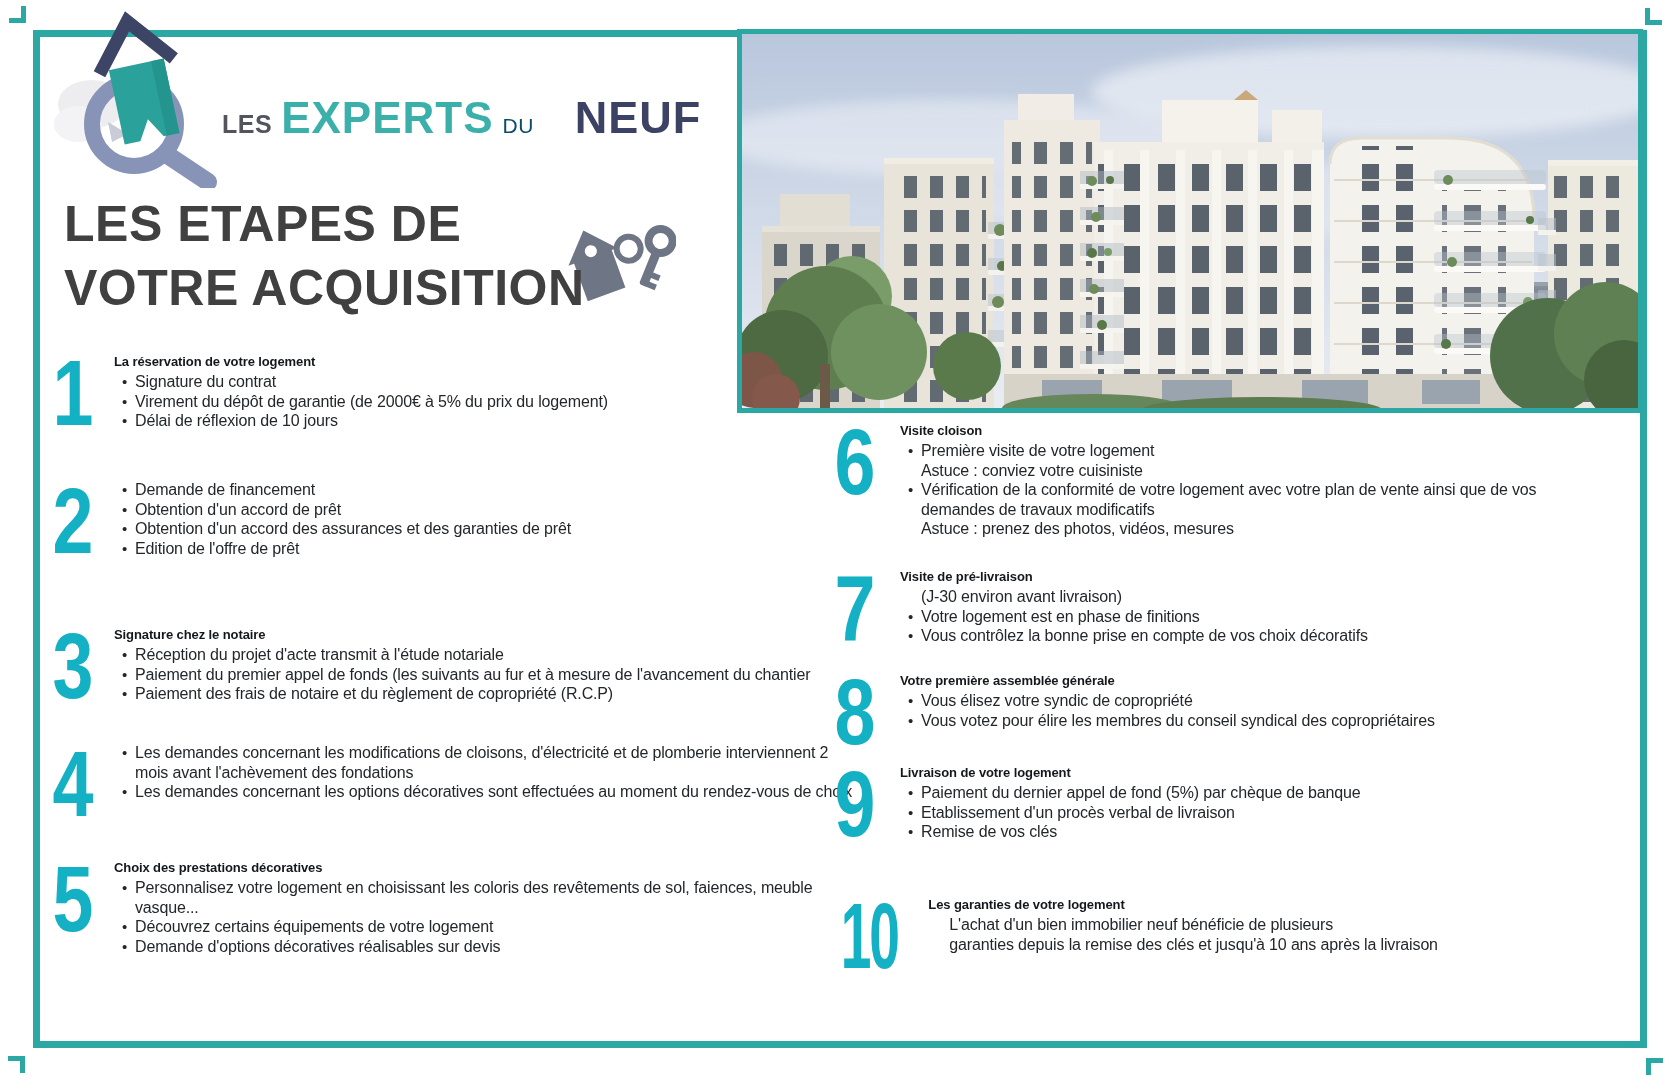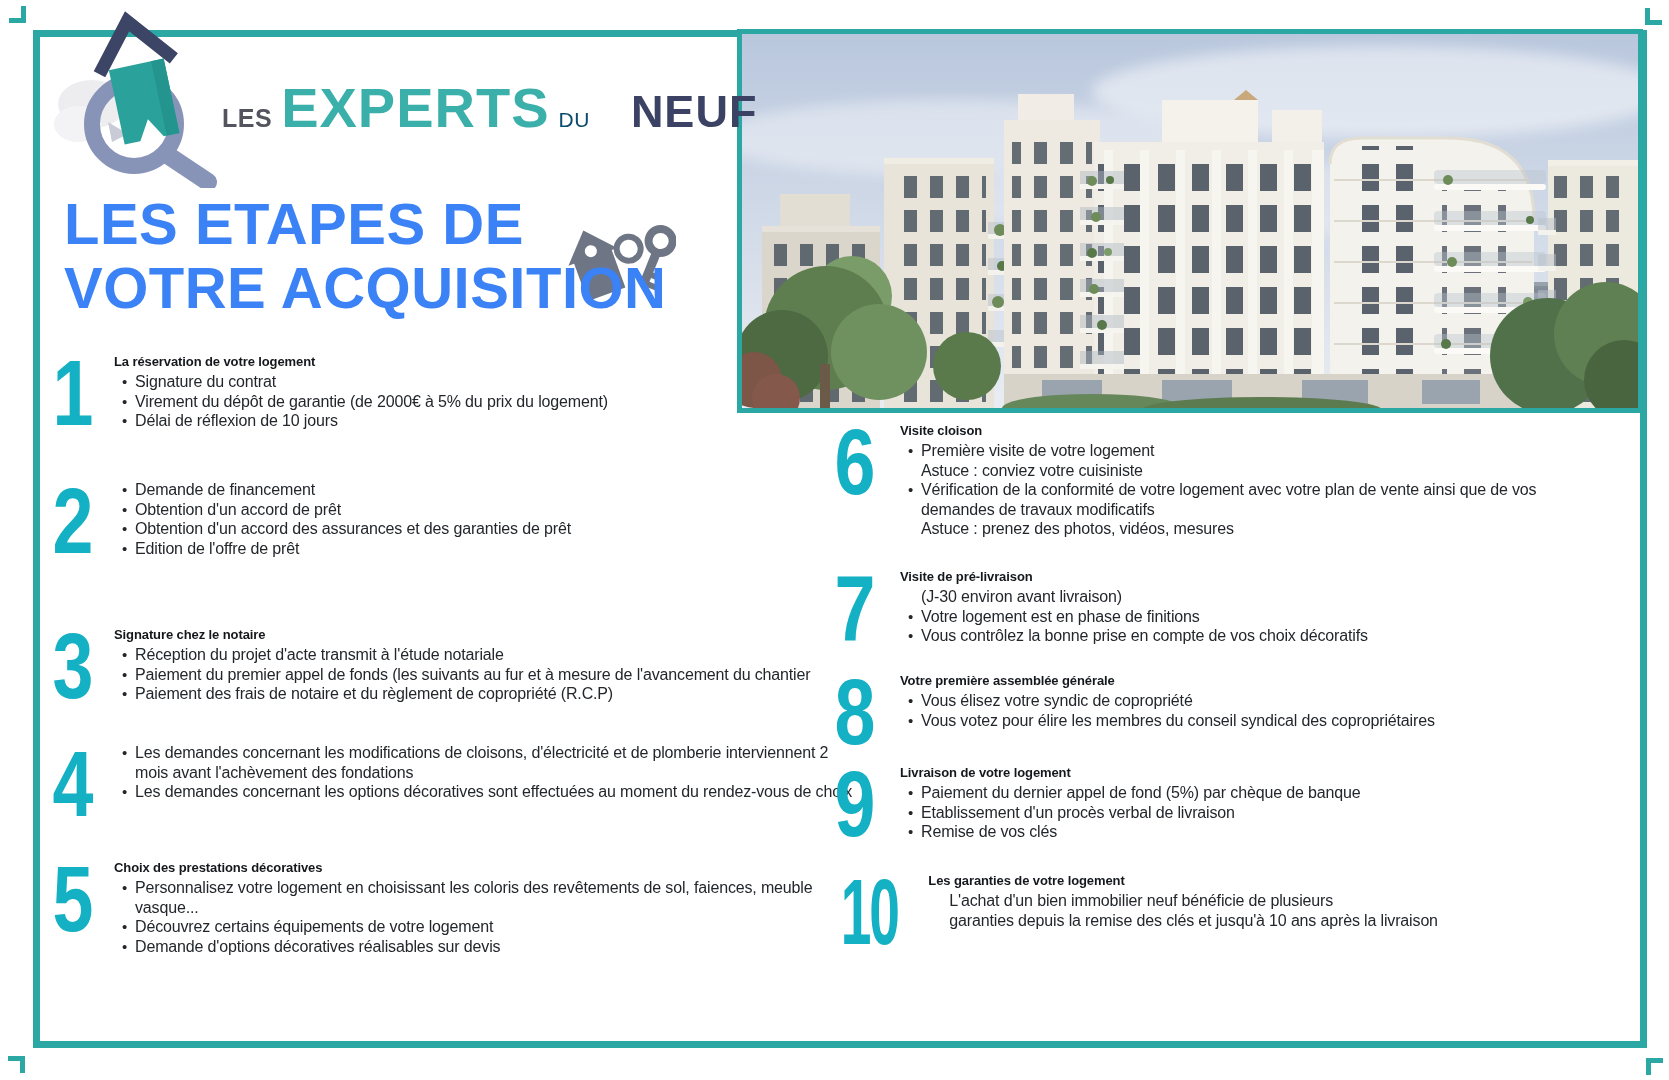--- a/index.html
+++ b/index.html
@@ -9,29 +9,29 @@
   .frame{position:absolute;left:33px;top:30px;width:1614px;height:1018px;
          border:7px solid #2ca8a4;box-sizing:border-box;}
   .mark{position:absolute;width:17px;height:17px;border:0 solid #2ca8a4;box-sizing:border-box;}
   .m-tl{left:9px;top:6px;border-right-width:5px;border-bottom-width:5px;}
   .m-tr{right:7px;top:8px;border-left-width:5px;border-bottom-width:5px;}
   .m-bl{left:8px;bottom:7px;border-top-width:5px;border-right-width:5px;}
   .m-br{right:6px;bottom:5px;border-top-width:5px;border-left-width:5px;}
 
   
   .logo-icon{position:absolute;left:52px;top:2px;width:170px;height:186px;z-index:3;}
-  .logo-text{position:absolute;left:222px;top:75px;display:flex;align-items:baseline;gap:9px;z-index:3;white-space:nowrap;}
+  .logo-text{position:absolute;left:222px;top:92px;display:flex;align-items:baseline;gap:9px;z-index:3;white-space:nowrap;}
   .logo-les{font-size:25px;font-weight:700;color:#53545e;letter-spacing:.5px;}
-  .logo-experts{font-size:56px;font-weight:800;color:#3bb0ab;letter-spacing:1px;}
+  .logo-experts{font-size:44px;font-weight:800;color:#3bb0ab;letter-spacing:1px;}
   .logo-du{font-size:21px;font-weight:400;color:#0c4a6e;letter-spacing:.5px;}
   .logo-neuf{font-size:45px;font-weight:800;color:#3b4263;letter-spacing:1px;margin-left:32px;}
 
   
-  .title{position:absolute;left:64px;top:192px;font-size:58px;line-height:64px;
-         font-weight:800;color:#3b82f6;letter-spacing:.5px;z-index:2;}
+  .title{position:absolute;left:64px;top:192px;font-size:50px;line-height:64px;
+         font-weight:800;color:#404040;letter-spacing:.5px;z-index:2;}
   .keys-icon{position:absolute;left:558px;top:214px;width:118px;height:96px;}
 
   
   .photo{position:absolute;left:737px;top:29px;width:906px;height:384px;
          border:5px solid #2ca8a4;box-sizing:border-box;background:#cfd9e6;z-index:2;}
   .photo svg{display:block;width:100%;height:100%;}
 
   
   .col{position:absolute;}
   .col-left{left:44px;top:352px;width:790px;height:660px;}
@@ -39,21 +39,21 @@
   .step{position:absolute;left:0;right:0;display:flex;align-items:flex-start;}
   .col-left  .step:nth-child(1){top:0px;}
   .col-left  .step:nth-child(2){top:128px;}
   .col-left  .step:nth-child(3){top:273px;}
   .col-left  .step:nth-child(4){top:391px;}
   .col-left  .step:nth-child(5){top:506px;}
   .col-right .step:nth-child(1){top:0px;}
   .col-right .step:nth-child(2){top:146px;}
   .col-right .step:nth-child(3){top:250px;}
   .col-right .step:nth-child(4){top:342px;}
-  .col-right .step:nth-child(5){top:450px;}
+  .col-right .step:nth-child(5){top:474px;}
   .step-num{flex:0 0 58px;text-align:center;font-size:92px;line-height:74px;font-weight:800;
             color:#14b0c4;margin-top:4px;transform:scaleX(.8);transform-origin:center top;}
   .col-right .step-num{flex:0 0 66px;}
   .col-right .step:nth-child(5) .step-num{transform:scaleX(.6);letter-spacing:-4px;}
   .step-body{flex:1;padding-left:12px;padding-top:0;}
   .step-title{font-size:13px;line-height:20px;font-weight:700;color:#14181d;letter-spacing:-.1px;}
   .item{display:flex;font-size:16px;line-height:19.5px;letter-spacing:-.15px;color:#23272c;}
   .item .txt{white-space:nowrap;}
   .dot{flex:0 0 21px;text-align:center;font-size:15px;}
   .item.plain{padding-left:21px;}

